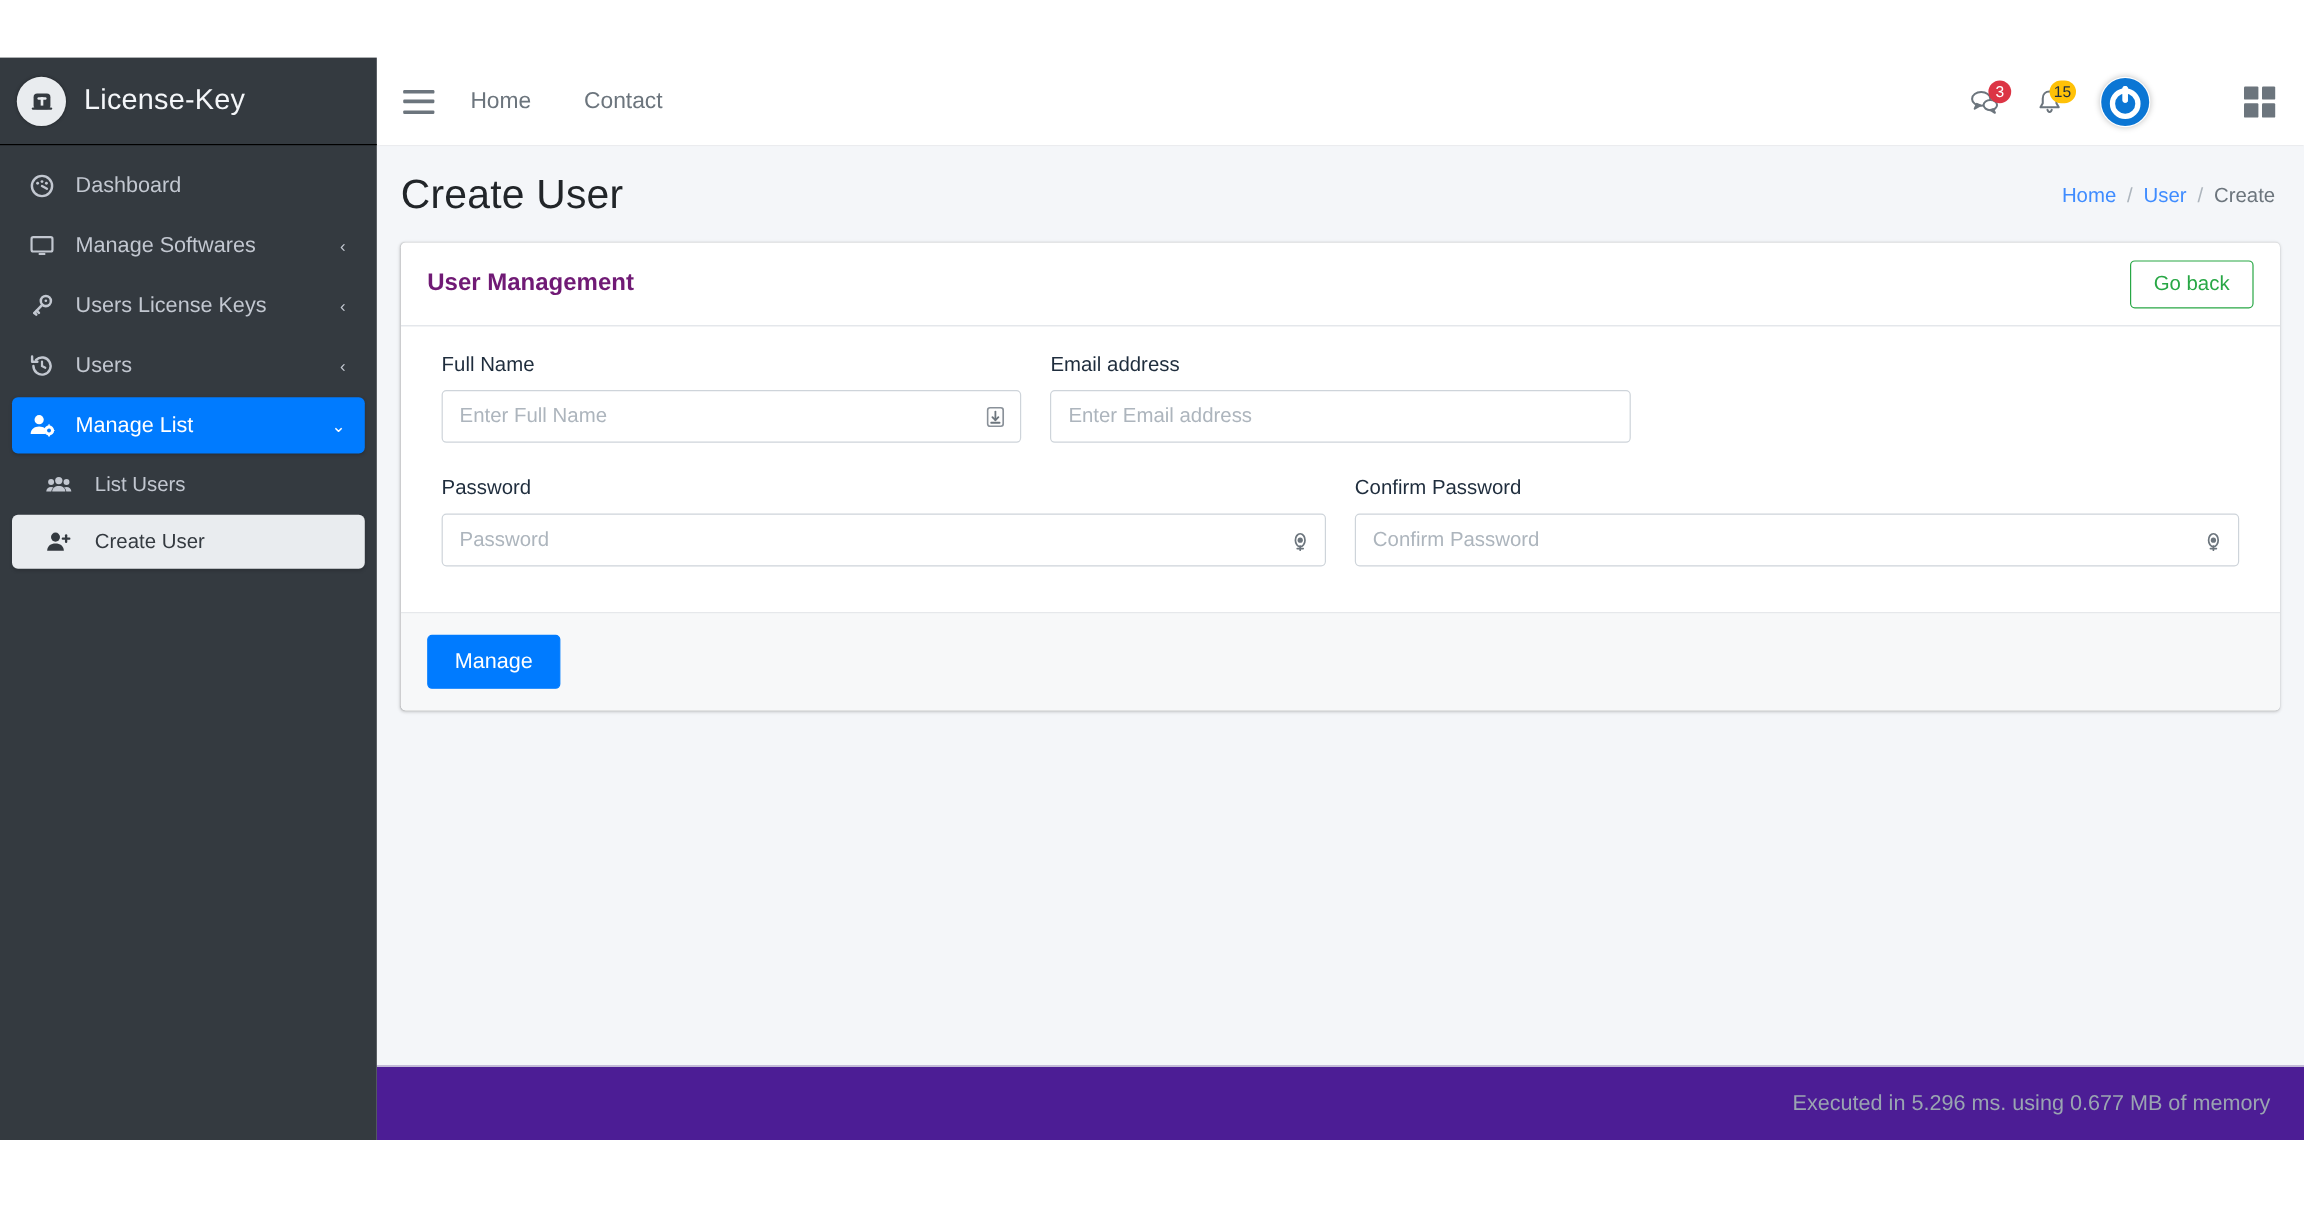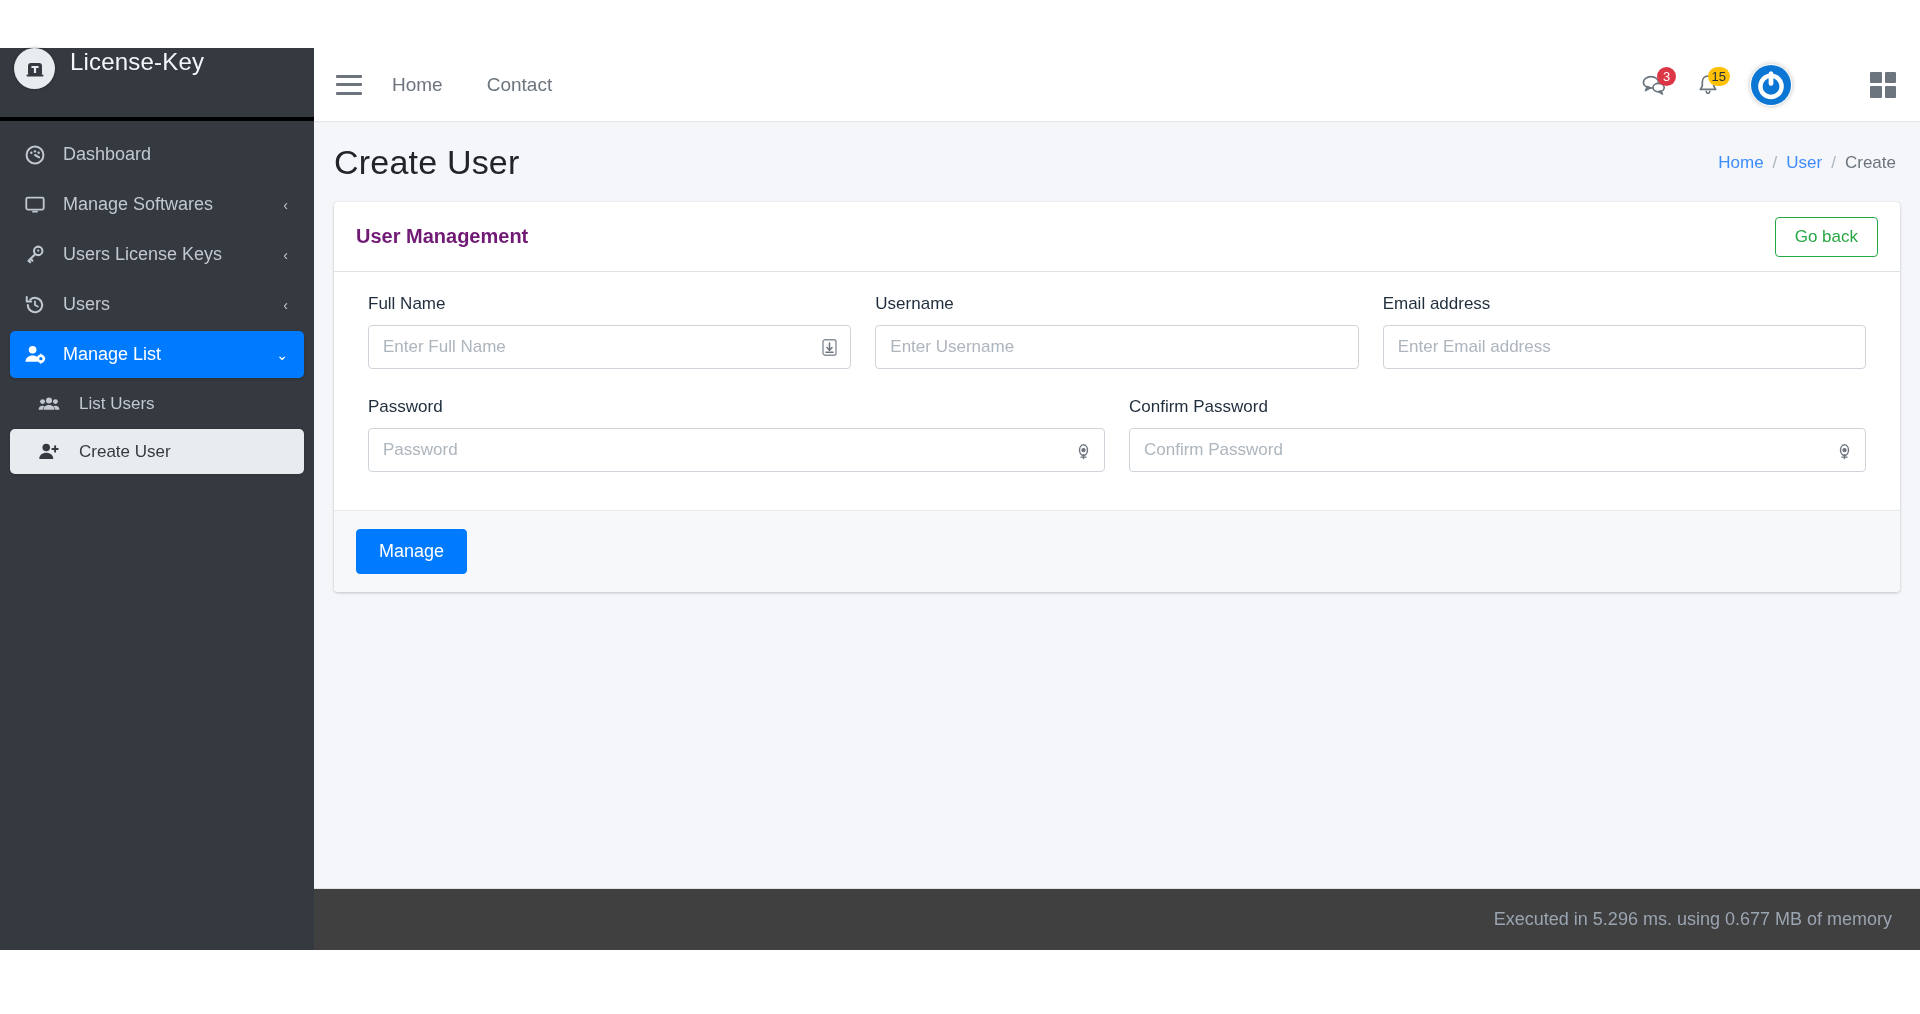--- a/index.html
+++ b/index.html
@@ -13,23 +13,23 @@
 
   
   #sidebar {
     position: absolute; left: 0; top: 48px;
     width: 314px; height: 902px;
     background: #343a40;
     color: #c2c7d0;
     z-index: 5;
   }
   .brand {
-    display: flex; 
+    display: flex; align-items: center;
     height: 73px; padding: 0 14px;
-    border-bottom: 4px solid #000000;
+    border-bottom: 1px solid #000000;
   }
   .brand-logo {
     width: 41px; height: 41px; border-radius: 50%;
     background: #e9ecef;
     display: flex; align-items: center; justify-content: center;
     box-shadow: 0 0 3px rgba(0,0,0,.4);
     flex: 0 0 auto;
   }
   .brand-title {
     margin-left: 15px;
@@ -269,21 +269,21 @@
     padding: 11px 22px;
     font-size: 18px; font-weight: 300;
     font-family: "Liberation Sans", sans-serif;
     cursor: pointer;
   }
 
   
   #footer {
     position: absolute; left: 314px; top: 888px;
     width: 1606px; height: 62px;
-    background: #404040;
+    background: #4c1d95;
     border-top: 1px solid #dee2e6;
     display: flex; align-items: center; justify-content: flex-end;
     padding-right: 28px;
     z-index: 3;
   }
   .footer-text { font-size: 18px; font-weight: 300; color: #9aa5b1; }
 </style>
 </head>
 <body>
 
@@ -480,26 +480,20 @@
               <svg width="15" height="17" viewBox="0 0 15 17">
                 <rect x="1" y="0.8" width="13" height="15.4" rx="2" fill="#fdfdfd" stroke="#8a9199" stroke-width="1.4"></rect>
                 <path d="M7.5 4 L7.5 11" stroke="#6c757d" stroke-width="1.5" stroke-linecap="round"></path>
                 <path d="M5 8.6 L7.5 11.2 L10 8.6" fill="none" stroke="#6c757d" stroke-width="1.5" stroke-linecap="round" stroke-linejoin="round"></path>
                 <path d="M4 13.3 L11 13.3" stroke="#6c757d" stroke-width="1.5" stroke-linecap="round"></path>
               </svg>
             </span>
           </div>
         </div>
 
-        <div class="form-group col-4">
-          <label class="form-label">Username</label>
-          <div class="input-wrap">
-            <input class="form-control" type="text" value="" placeholder="Enter Username" style="">
-          </div>
-        </div>
 
         <div class="form-group col-4">
           <label class="form-label">Email address</label>
           <div class="input-wrap">
             <input class="form-control" type="text" value="" placeholder="Enter Email address" style="">
           </div>
         </div>
       </div>
 
       <div class="form-row">

